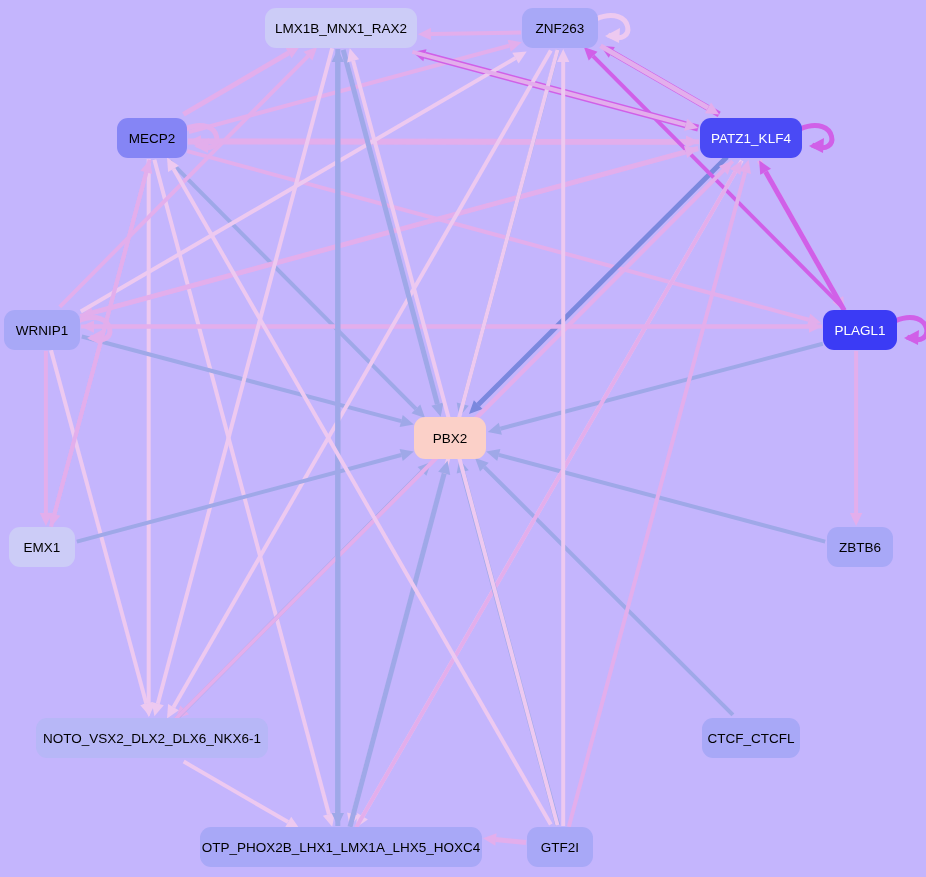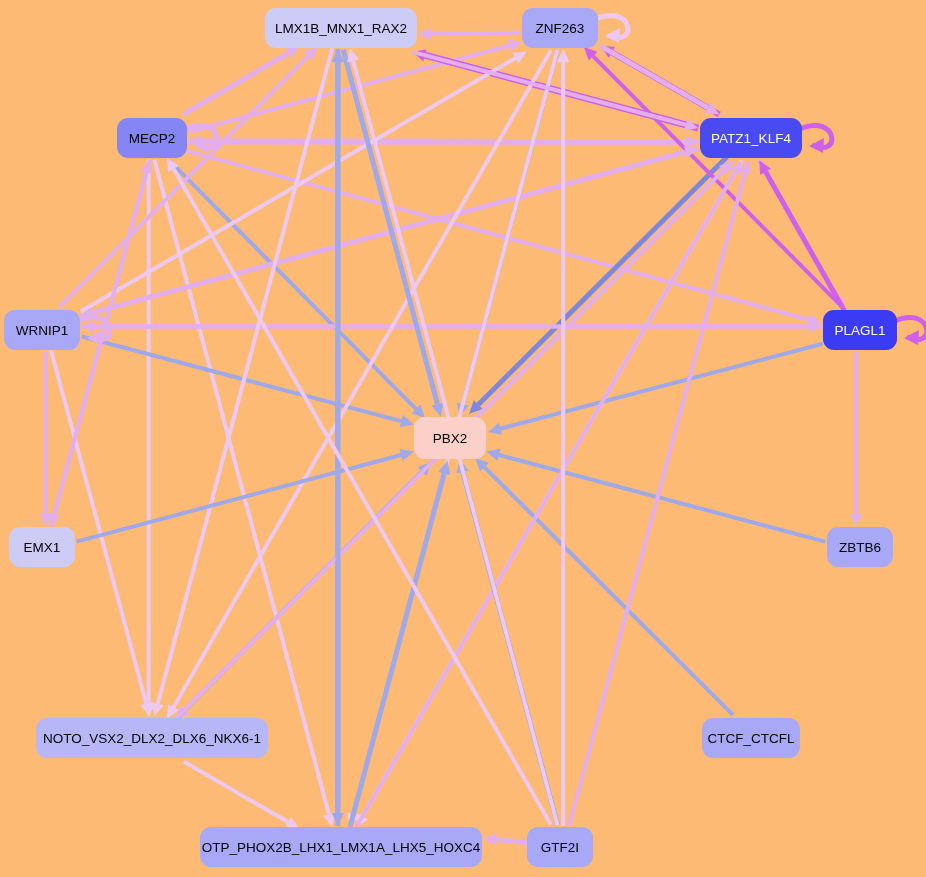--- a/index.html
+++ b/index.html
@@ -10,21 +10,21 @@
   body {
     width: 926px;
     height: 877px;
     font-family: "Liberation Sans", sans-serif;
     overflow: hidden;
   }
   #graph-wrap {
     position: relative;
     width: 926px;
     height: 877px;
-    background: #fdba74;
+    background: #c4b5fd;
   }
   svg#network {
     position: absolute;
     top: 0;
     left: 0;
     width: 926px;
     height: 877px;
     display: block;
   }
   .node-rect {

